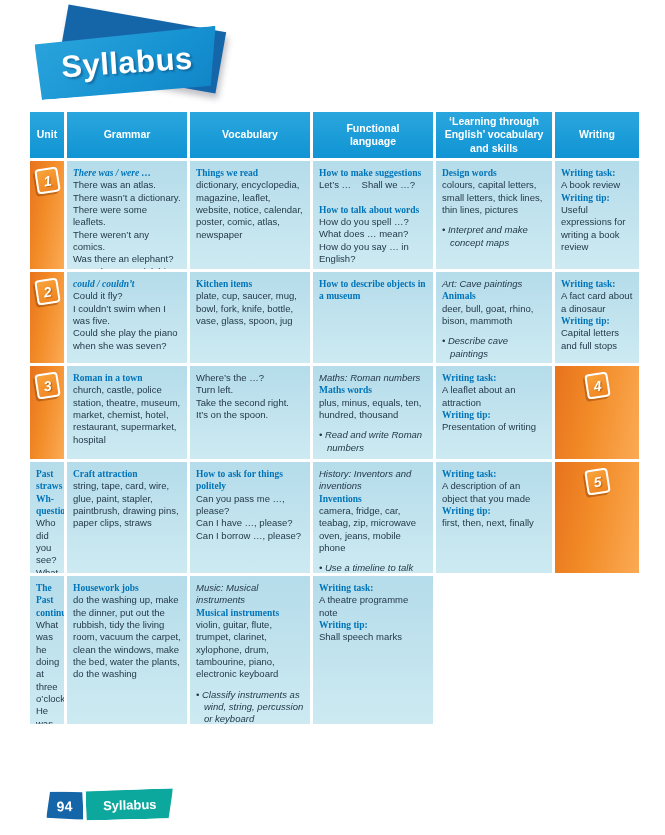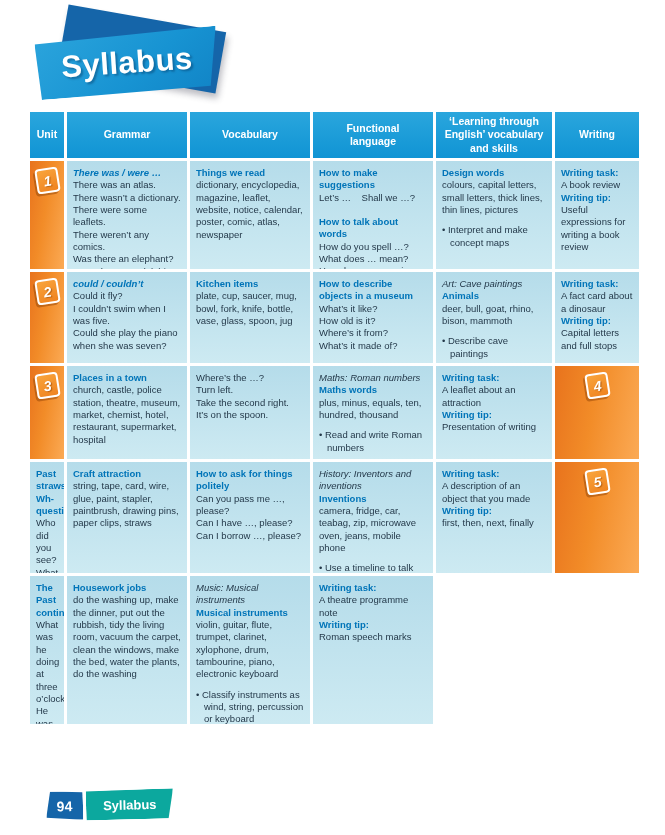--- a/index.html
+++ b/index.html
@@ -61,27 +61,28 @@
   .badge-num {
     color:#fff; font-weight:bold; font-style:italic; font-size:14px;
     text-shadow:1px 1px 1px rgba(150,70,0,.6);
   }
   .body-cell {
     background:linear-gradient(#b5dcea,#cdeaf2);
     padding:6px 5px 4px 6px;
     font-size:9.5px; line-height:1.3;
     overflow:hidden;
   }
-  .cell-title { color:#0074b8; font-weight:bold; }
+  .cell-title { color:#0074b8; font-weight:bold;font-family:Liberation Serif, serif; }
   .italic { font-style:italic; }
   .subject { font-style:italic; }
   .lines div { white-space:pre-wrap; }
   .f-section + .f-section { margin-top:12px; }
   .bullet {
     margin-top:8px; padding-left:8px; text-indent:-8px;
+    font-style:italic;
   }
 
   
   .footer {
     position:absolute; left:46px; top:790px;
     display:flex; align-items:flex-start;
     transform:rotate(-1.5deg);
   }
   .page-num {
     width:37px; height:29px; background:#1565a9;
@@ -180,26 +181,20 @@
         <div>Could she play the piano when she was seven?</div>
       </div>
   </div>
   <div class="body-cell">
     <div class="cell-title">Kitchen items</div>
     <div>plate, cup, saucer, mug, bowl, fork, knife, bottle, vase, glass, spoon, jug</div>
   </div>
   <div class="body-cell">
     <div class="f-section">
       <div class="cell-title">How to describe objects in a museum</div>
-      <div class="lines">
-          <div>What’s it like?</div>
-          <div>How old is it?</div>
-          <div>Where’s it from?</div>
-          <div>What’s it made of?</div>
-        </div>
     </div>
   </div>
   <div class="body-cell">
     <div class="subject">Art: Cave paintings</div>
     <div class="cell-title">Animals</div>
     <div>deer, bull, goat, rhino, bison, mammoth</div>
     <div class="bullet">• Describe cave paintings</div>
   </div>
   <div class="body-cell">
     <div class="cell-title">Writing task:</div>
@@ -207,21 +202,21 @@
     <div class="cell-title">Writing tip:</div>
     <div>Capital letters and full stops</div>
   </div>
 
   <div class="unit-cell">
     <div class="badge">
       <span class="badge-num">3</span>
     </div>
   </div>
   <div class="body-cell">
-    <div class="cell-title">Places in a town</div>
+    <div class="cell-title">Roman in a town</div>
     <div>church, castle, police station, theatre, museum, market, chemist, hotel, restaurant, supermarket, hospital</div>
   </div>
   <div class="body-cell">
     <div class="f-section">
       <div class="lines">
           <div>Where’s the …?</div>
           <div>Turn left.</div>
           <div>Take the second right.</div>
           <div>It’s on the spoon.</div>
         </div>
@@ -300,21 +295,21 @@
   <div class="body-cell">
     <div class="subject">Music: Musical instruments</div>
     <div class="cell-title">Musical instruments</div>
     <div>violin, guitar, flute, trumpet, clarinet, xylophone, drum, tambourine, piano, electronic keyboard</div>
     <div class="bullet">• Classify instruments as wind, string, percussion or keyboard</div>
   </div>
   <div class="body-cell">
     <div class="cell-title">Writing task:</div>
     <div>A theatre programme note</div>
     <div class="cell-title">Writing tip:</div>
-    <div>Roman speech marks</div>
+    <div>Shall speech marks</div>
   </div>
 
 </div>
 
 <div class="footer">
   <div class="page-num">94</div>
   <div class="footer-label">Syllabus</div>
 </div>
 
 </body></html>

